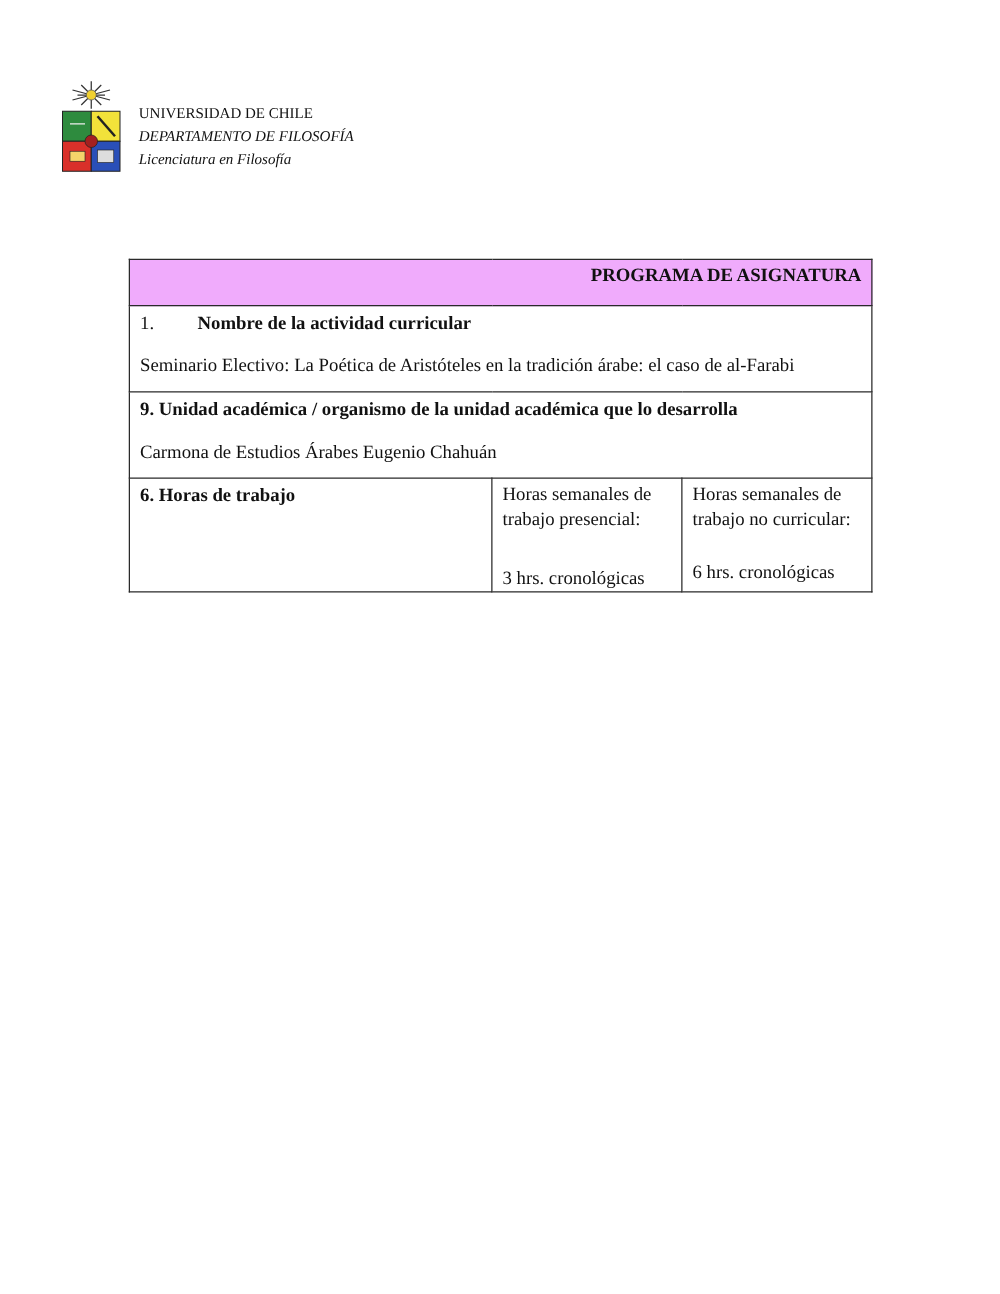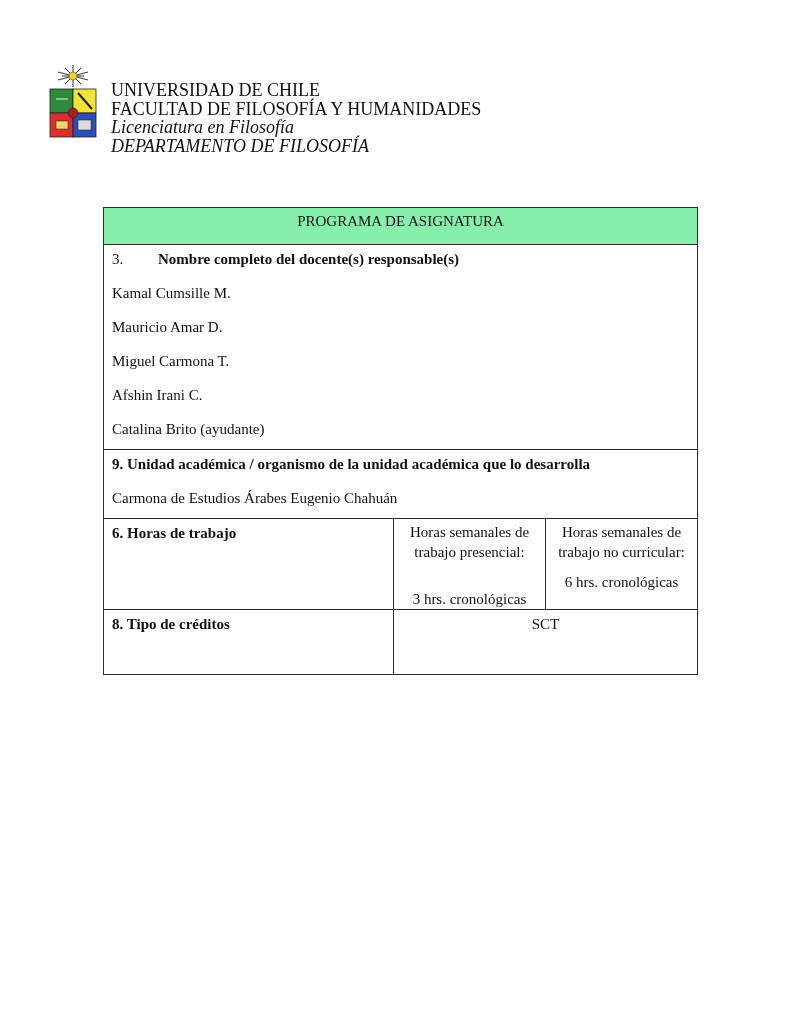--- a/index.html
+++ b/index.html
@@ -1,31 +1,31 @@
 <!DOCTYPE html>
 <html><head>
   <meta charset="utf-8">
   <style>
     html, body { margin: 0; padding: 0; background: #ffffff; }
     body { width: 800px; height: 1035px; position: relative; overflow: hidden;
            font-family: "Liberation Serif", "DejaVu Serif", serif; color: #111; }
     .logo { position: absolute; left: 48px; top: 63px; width: 50px; height: 78px; }
-    .inst { position: absolute; left: 111px; top: 81px; font-size: 18px; line-height: 18.5px; }
+    .inst { position: absolute; left: 111px; top: 81px; font-size: 12px; line-height: 18.5px; }
     .inst div { white-space: nowrap; }
     .inst .it { font-style: italic; }
     table.prog { position: absolute; left: 103px; top: 207px; width: 594px;
                  border-collapse: collapse; table-layout: fixed; font-size: 15px; }
     table.prog td { border: 1.5px solid #2a2a2a; vertical-align: top; padding: 0 8px; }
-    .hdr { background: #86efac; text-align: center; font-weight: normal; height: 34px;
+    .hdr { background: #f0abfc; text-align: right; font-weight: bold; height: 34px;
            line-height: 22px; padding-top: 2px !important; }
     .sec-title { font-weight: bold; margin-top: 4px; line-height: 20px; }
     .sec-title .num { font-weight: normal; display: inline-block; width: 46px; }
     .val { margin-top: 14px; line-height: 20px; }
     .val-last { margin-bottom: 10px; }
-    .small-cell { line-height: 20px; padding-top: 3px !important; font-size: 15px; text-align: center; }
+    .small-cell { line-height: 20px; padding-top: 3px !important; font-size: 15px; }
     .center { text-align: center; }
   </style>
 </head>
 <body>
 
 <div class="logo">
   <svg width="50" height="78" viewBox="0 0 50 78">
 
     <g stroke="#333" stroke-width="1">
       <line x1="25" y1="2" x2="25" y2="24"></line>
@@ -44,74 +44,61 @@
     <line x1="30" y1="30" x2="44" y2="46" stroke="#222" stroke-width="2"></line>
     <line x1="8" y1="36" x2="20" y2="36" stroke="#eee" stroke-width="1"></line>
     <rect x="8" y="58" width="12" height="8" fill="#f5d36a" stroke="#222" stroke-width="0.5"></rect>
     <rect x="30" y="57" width="13" height="10" fill="#ddd" stroke="#222" stroke-width="0.5"></rect>
     <circle cx="25" cy="50" r="5" fill="#a32020" stroke="#222" stroke-width="0.6"></circle>
   </svg>
 </div>
 
 <div class="inst">
   <div>UNIVERSIDAD DE CHILE</div>
-  <div>FACULTAD DE FILOSOFÍA Y HUMANIDADES</div>
+  <div class="it">DEPARTAMENTO DE FILOSOFÍA</div>
   <div class="it">Licenciatura en Filosofía</div>
-  <div class="it">DEPARTAMENTO DE FILOSOFÍA</div>
 </div>
 
 <table class="prog">
   <colgroup>
     <col style="width:290px">
       <col style="width:152px">
       <col style="width:152px">
   </colgroup>
   <tbody>
       <tr>
     <td colspan="3" class="hdr">PROGRAMA DE ASIGNATURA</td>
   </tr>
 
+  <tr style="height:68px">
+    <td colspan="3">
+      <div class="sec-title"><span class="num">1.</span><span>Nombre de la actividad curricular</span></div>
+      <div class="val val-last">Seminario Electivo: La Poética de Aristóteles en la tradición árabe: el caso de al-Farabi</div>
+    </td>
+  </tr>
 
 
-  <tr style="height:203px">
-    <td colspan="3">
-      <div class="sec-title"><span class="num">3.</span><span>Nombre completo del docente(s) responsable(s)</span></div>
-      <div class="val">Kamal Cumsille M.</div>
-      <div class="val">Mauricio Amar D.</div>
-      <div class="val">Miguel Carmona T.</div>
-      <div class="val">Afshin Irani C.</div>
-      <div class="val val-last">Catalina Brito (ayudante)</div>
-    </td>
-  </tr>
 
   <tr style="height:69px">
     <td colspan="3">
       <div class="sec-title">9. Unidad académica / organismo de la unidad académica que lo desarrolla</div>
       <div class="val val-last">Carmona de Estudios Árabes Eugenio Chahuán</div>
     </td>
   </tr>
 
 
 
   <tr style="height:90px">
     <td>
       <div class="sec-title">6. Horas de trabajo</div>
     </td>
     <td class="small-cell">
       <div>Horas semanales de trabajo presencial:</div>
       <div style="margin-top:27px">3 hrs. cronológicas</div>
     </td>
     <td class="small-cell">
       <div>Horas semanales de trabajo no curricular:</div>
-      <div style="margin-top:10px">6 hrs. cronológicas</div>
+      <div style="margin-top:22px">6 hrs. cronológicas</div>
     </td>
   </tr>
 
-  <tr style="height:65px">
-    <td>
-      <div class="sec-title">8. Tipo de créditos</div>
-    </td>
-    <td colspan="2" class="center">
-      <div class="sec-title" style="font-weight:normal">SCT</div>
-    </td>
-  </tr>
 </tbody>
   </table>
 
 </body></html>

